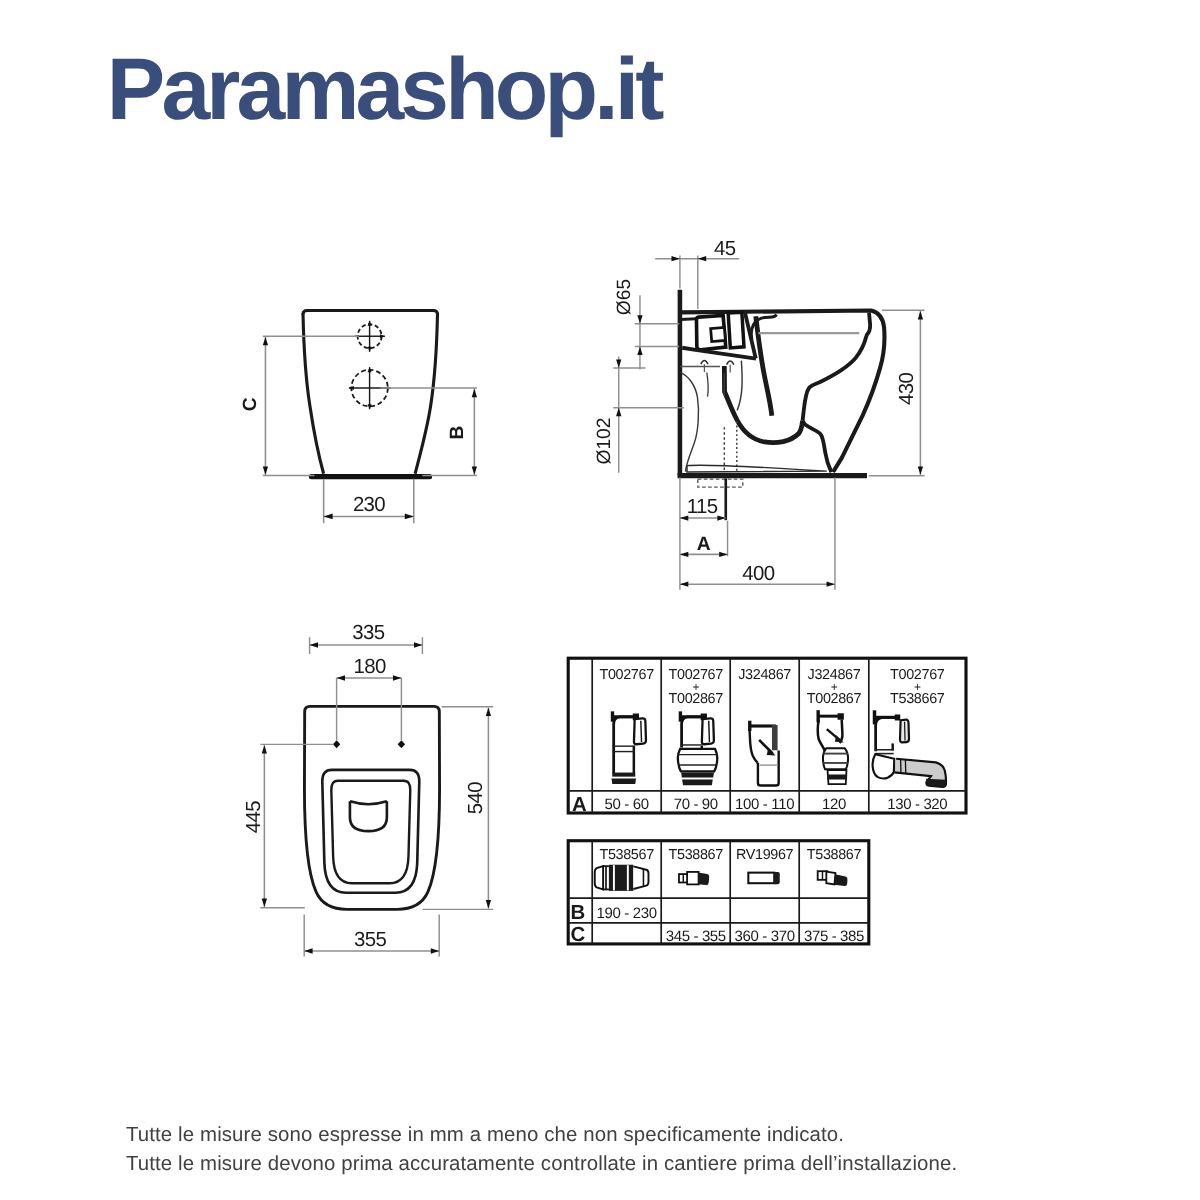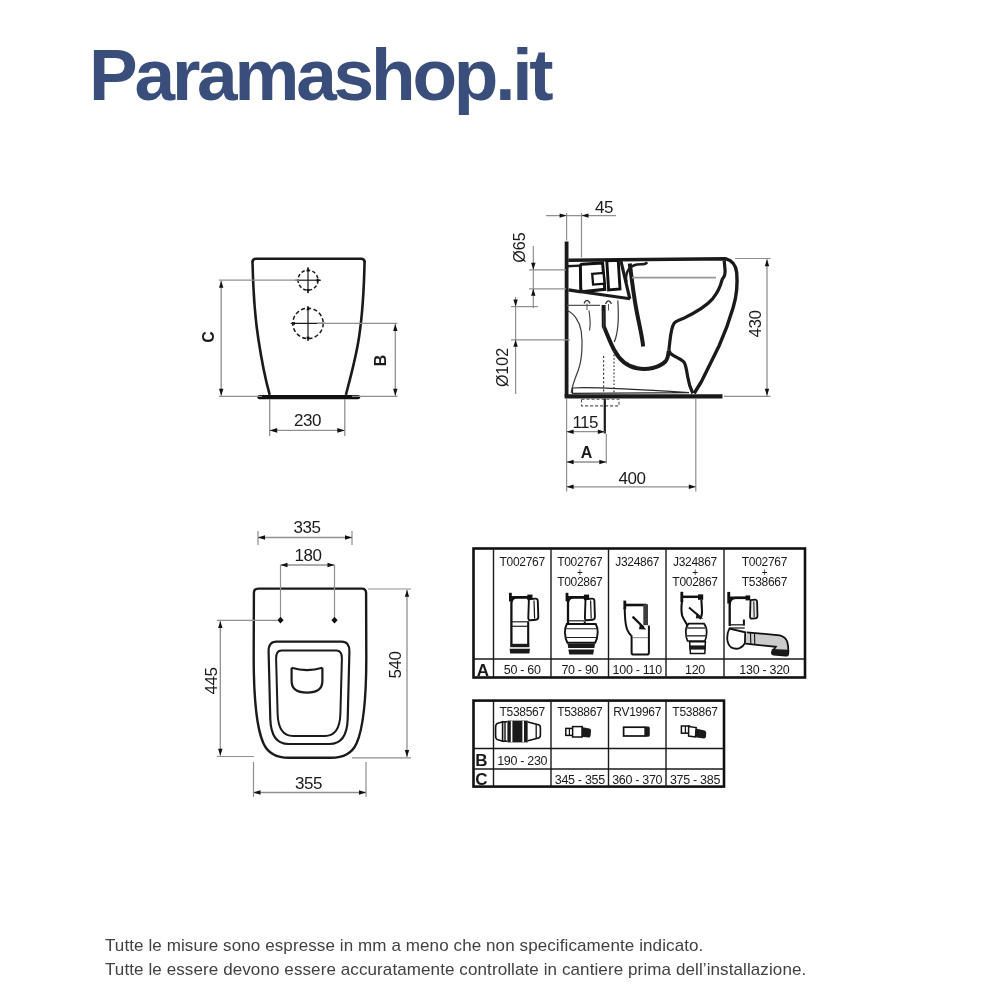--- a/index.html
+++ b/index.html
@@ -345,13 +345,13 @@
 
 <g id="iB4">
   <rect x="681.4" y="726" width="8" height="7.2" fill="#fff" stroke="#111" stroke-width="1.5"></rect>
   <path d="M688.6,726.4 L696.2,727.6 L695.4,737 L688.6,736 Z" fill="#fff" stroke="#111" stroke-width="1.5"></path>
   <path d="M695.8,728.6 L704.6,730.4 Q706.4,730.9 706.2,733 L706,736.2 Q705.8,738.6 703.8,738.4 L695.2,737.2 Z" fill="#1a1a1a"></path>
   <line x1="685.4" y1="726.2" x2="685.4" y2="733" stroke="#111" stroke-width="1.2"></line>
 </g>
 </g>
 </svg>
 <div class="note" style="top:936px;">Tutte le misure sono espresse in mm a meno che non specificamente indicato.</div>
-<div class="note" style="top:960px;">Tutte le essere devono essere accuratamente controllate in cantiere prima dell’installazione.</div>
+<div class="note" style="top:960px;">Tutte le misure devono prima accuratamente controllate in cantiere prima dell’installazione.</div>
 
 </body></html>

